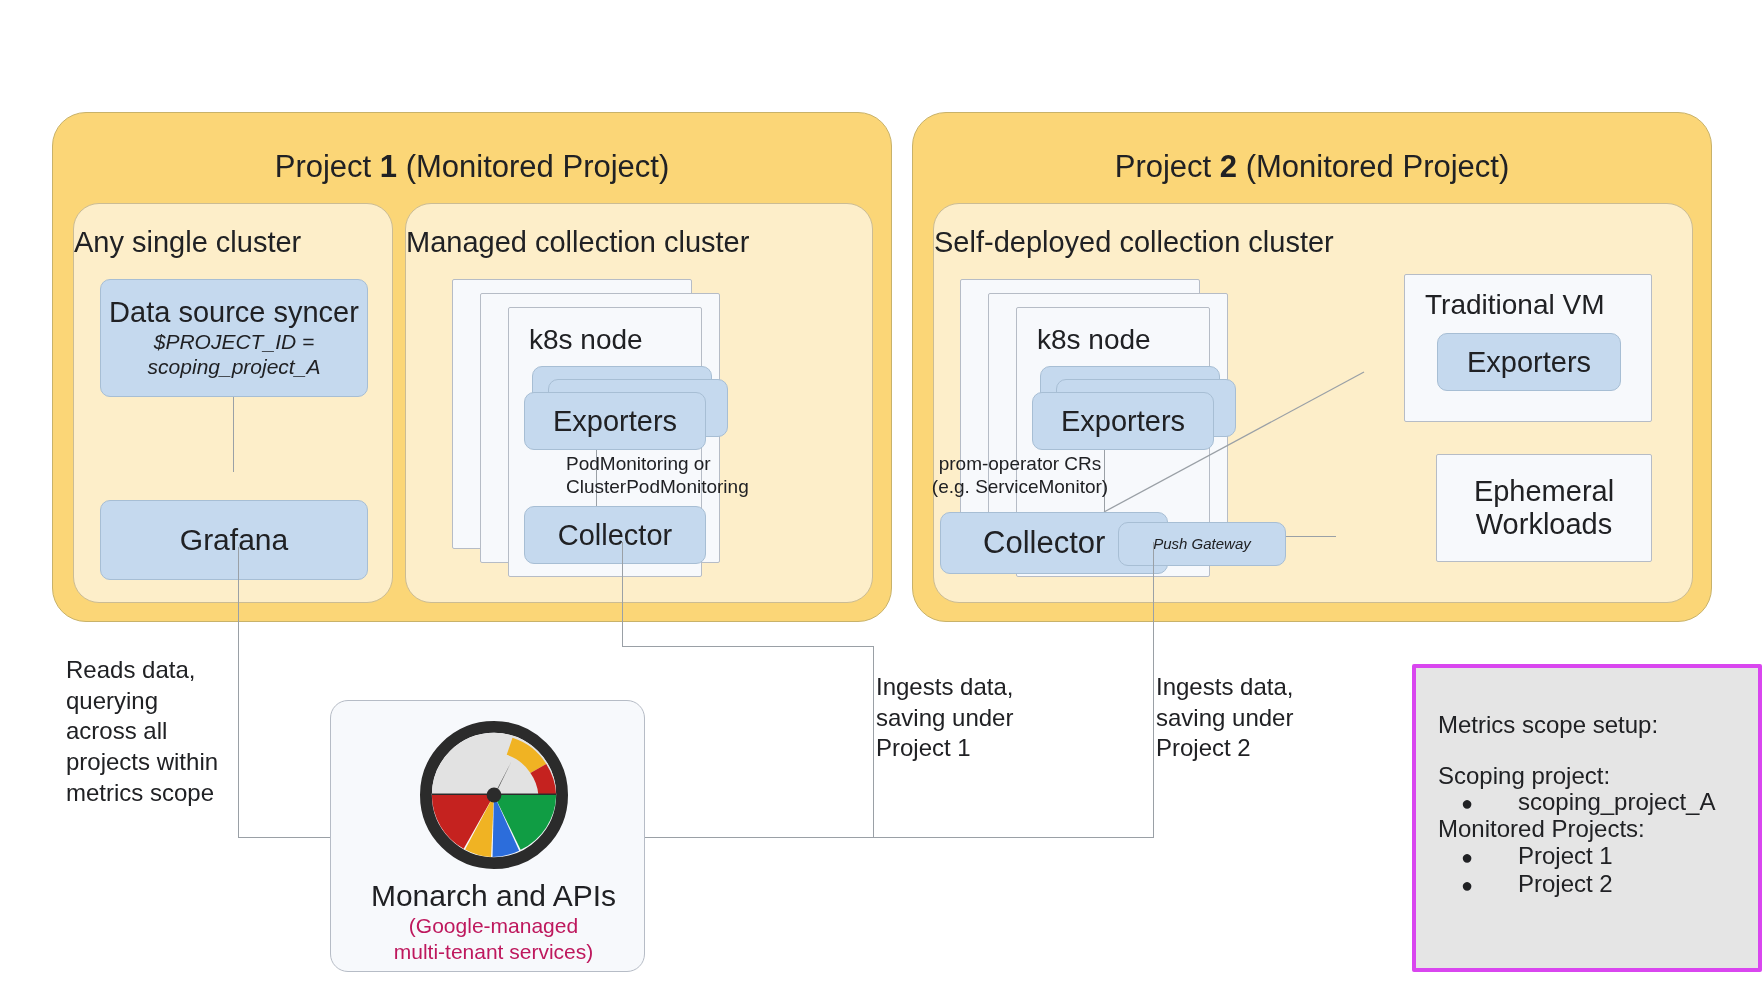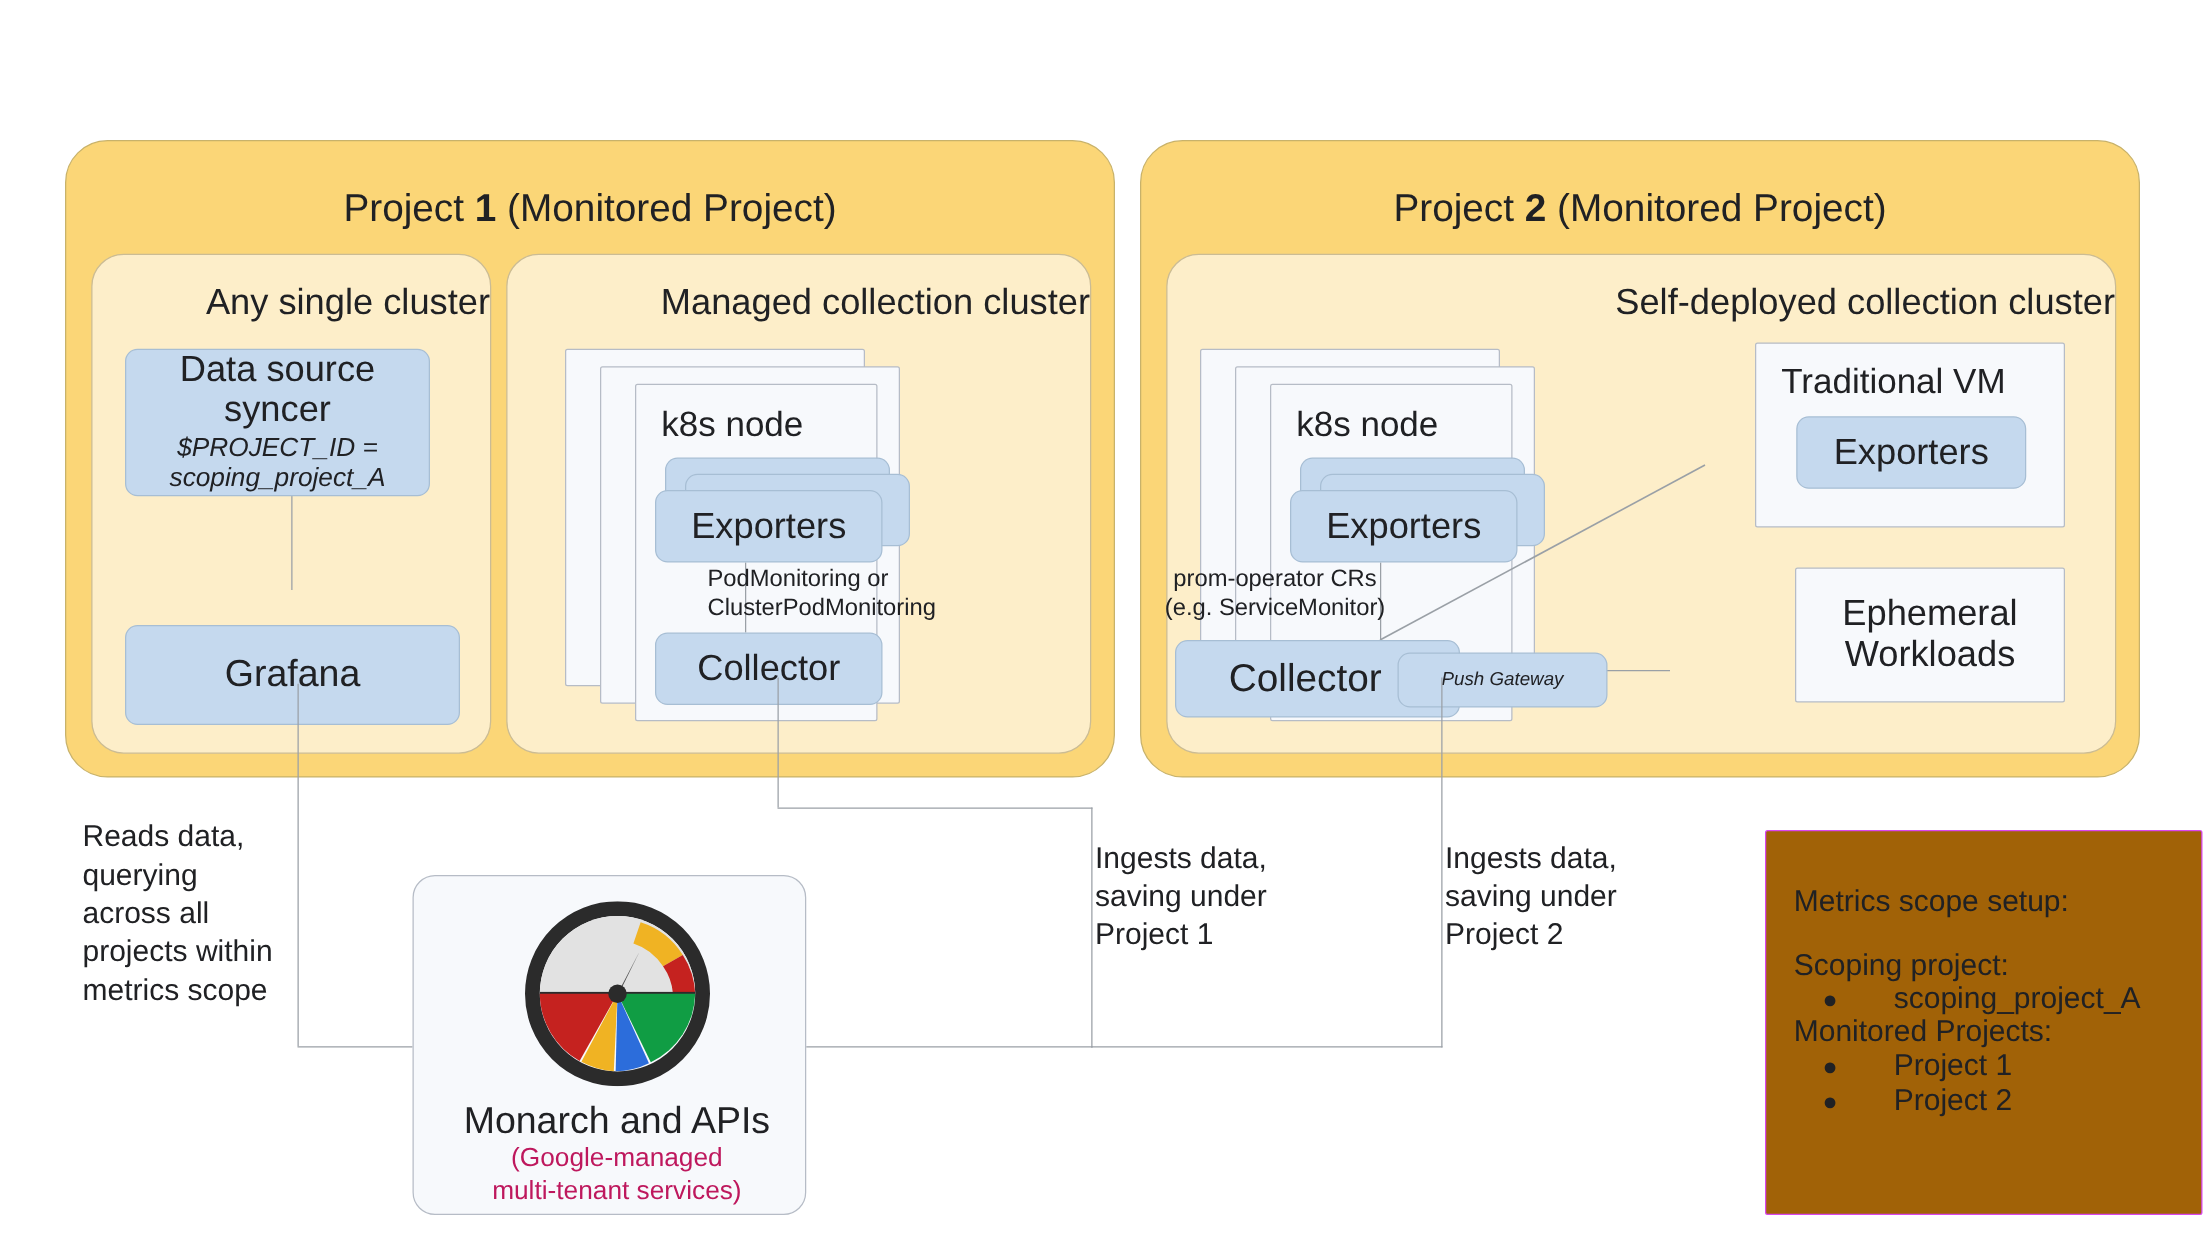--- a/index.html
+++ b/index.html
@@ -51,21 +51,21 @@
   .cluster-panel {
     background: #fdeec9;
     border: 1px solid #cbbc94;
     border-radius: 26px;
   }
   .cluster-title {
     position: absolute;
     top: 22px;
     left: 0;
     right: 0;
-    text-align: right;
+    text-align: left;
     font-size: 29px;
     color: #202124;
     white-space: nowrap;
   }
 
   
   .node-card {
     background: #f7f9fc;
     border: 1px solid #b6bcc6;
     border-radius: 2px;
@@ -137,22 +137,22 @@
   .monarch-sub {
     font-size: 21px;
     line-height: 1.25;
     color: #be185d;
     text-align: center;
     white-space: pre-line;
   }
 
   
   .legend-box {
-    background: #a16207;
-    border: 1px solid #d946ef;
+    background: #e5e5e5;
+    border: 4px solid #d946ef;
     border-radius: 2px;
     padding: 44px 0 0 22px;
   }
   .legend-line {
     font-size: 24px;
     line-height: 1.05;
     color: #202124;
     white-space: nowrap;
   }
   .legend-gap { height: 26px; }
@@ -180,21 +180,21 @@
   <div class="abs project-panel" style="left:52px;top:112px;width:840px;height:510px;">
     <div class="project-title">
       <span>Project </span><b>1</b><span> (Monitored Project)</span>
     </div>
 
     <div class="abs cluster-panel" style="left:20px;top:90px;width:320px;height:400px;">
       <div class="cluster-title">Any single cluster</div>
 
       <div class="abs vline" style="left:159px;top:192px;height:76px;"></div>
 
-      <div class="abs blue-box" style="left:26px;top:75px;width:244px;height:118px;flex-direction:column;">
+      <div class="abs blue-box" style="left:26px;top:75px;width:268px;height:118px;flex-direction:column;">
         <div style="font-size:29px;line-height:1.12;">Data source syncer</div>
         <div style="font-size:21px;font-style:italic;line-height:1.18;margin-top:2px;">$PROJECT_ID =</div>
         <div style="font-size:21px;font-style:italic;line-height:1.18;">scoping_project_A</div>
       </div>
 
       <div class="abs blue-box" style="left:26px;top:268px;width:268px;height:80px;font-size:30px;margin-top:28px;">Grafana</div>
     </div>
 
     <div class="abs cluster-panel" style="left:352px;top:90px;width:468px;height:400px;">
       <div class="cluster-title">Managed collection cluster</div>

